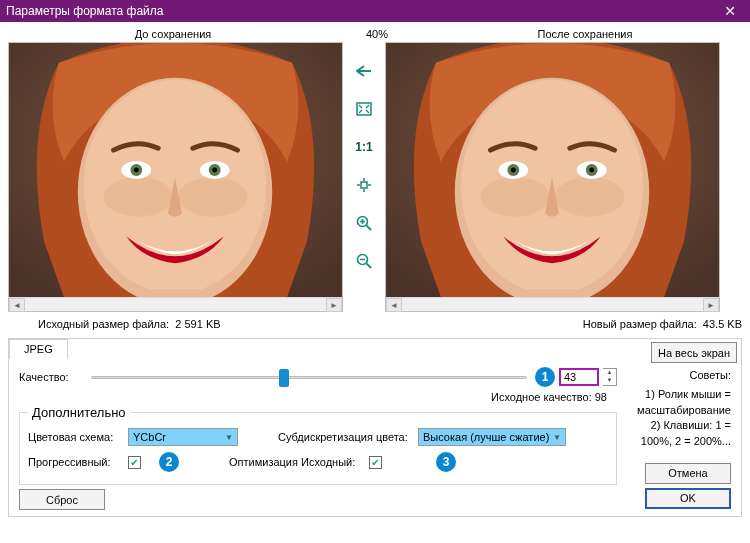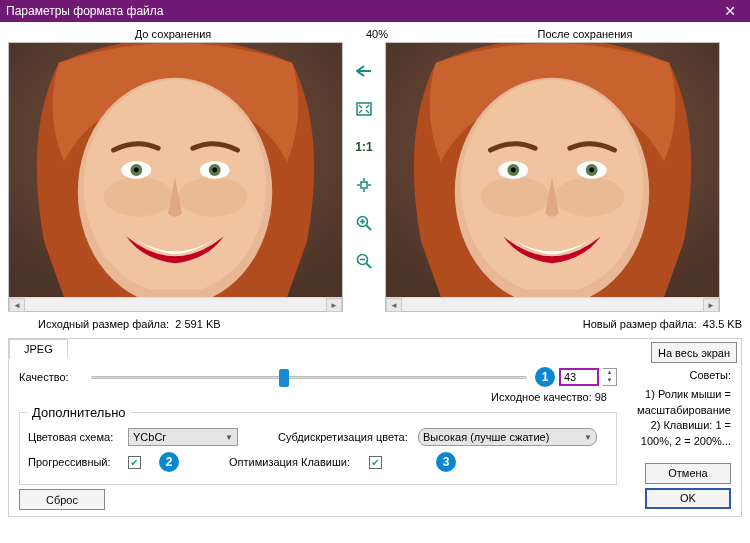--- a/index.html
+++ b/index.html
@@ -41,24 +41,24 @@
   .callout { width:20px;height:20px;border-radius:50%;background:#0b87d1;color:#fff;font-weight:bold;display:flex;align-items:center;justify-content:center;font-size:12px;margin-left:4px;}
   .qual-input { width:40px; height:18px; border:2px solid #a21caf; font-size:11px; text-align:left; padding:1px 3px;}
   .spinner { width:14px; height:18px; border:1px solid #999; border-left:0; display:flex; flex-direction:column;}
   .spinner div{flex:1;font-size:6px;text-align:center;line-height:7px;color:#555;}
   .orig-q { text-align:right; font-size:11px; margin-bottom:2px; padding-right:10px;}
   fieldset.advanced { border:1px solid #d8d8d8; padding: 8px 8px 6px 8px; margin-top:2px;}
   fieldset.advanced legend { font-size:13px; padding:0 4px; }
   .adv-row { display:flex; align-items:center; margin-bottom:6px; }
   .adv-row .lbl { width:100px; }
   .adv-row .lbl2 { width:140px; }
-  .select { border:1px solid #999; background:#e5e5e5; height:18px; font-size:11px; padding:4px 4px; display:flex; align-items:center; justify-content:space-between;}
+  .select { border:1px solid #999; background:#7dd3fc; height:18px; font-size:11px; padding:4px 4px; display:flex; align-items:center; justify-content:space-between;}
   .select .arrow { font-size:8px; color:#555; }
   .sel1 { width:110px; }
-  .sel2 { width:179px;border-radius:8px; }
+  .sel2 { width:148px; }
   .chk { width:13px;height:13px;border:1px solid #666;background:#fff;display:inline-flex;align-items:center;justify-content:center;font-size:10px;color:#1a6; }
   .gap { width:40px; }
   .btn-row { display:flex; justify-content:flex-start; padding:4px 0 2px 0; gap:6px;}
   .rightbtns { display:flex; flex-direction:column; gap:4px; margin-top:14px; align-items:flex-end;}
   .wbtn { width:86px; height:21px; border:1px solid #888; background:#f4f4f4; font-size:11px; }
   .wbtn.primary { border:2px solid #2a5aa8; }
   .tips { line-height:1.4;text-align:right; }
   
   .face-svg { width:100%; height:100%; display:block; }
 </style>
@@ -231,21 +231,21 @@
             <div class="select sel2">
               <span>Высокая (лучше сжатие)</span>
               <span class="arrow">▼</span>
             </div>
           </div>
           <div class="adv-row">
             <div class="lbl">Прогрессивный:</div>
             <div class="chk">✔</div>
             <div class="callout" style="margin-left:18px">2</div>
             <div style="width:50px"></div>
-            <div class="lbl2">Оптимизация Клавиши:</div>
+            <div class="lbl2">Оптимизация Исходный:</div>
             <div class="chk">✔</div>
             <div class="callout" style="margin-left:54px">3</div>
           </div>
         </fieldset>
 
         <div class="btn-row">
           <button class="wbtn">Сброс</button>
         </div>
       </div>
 

